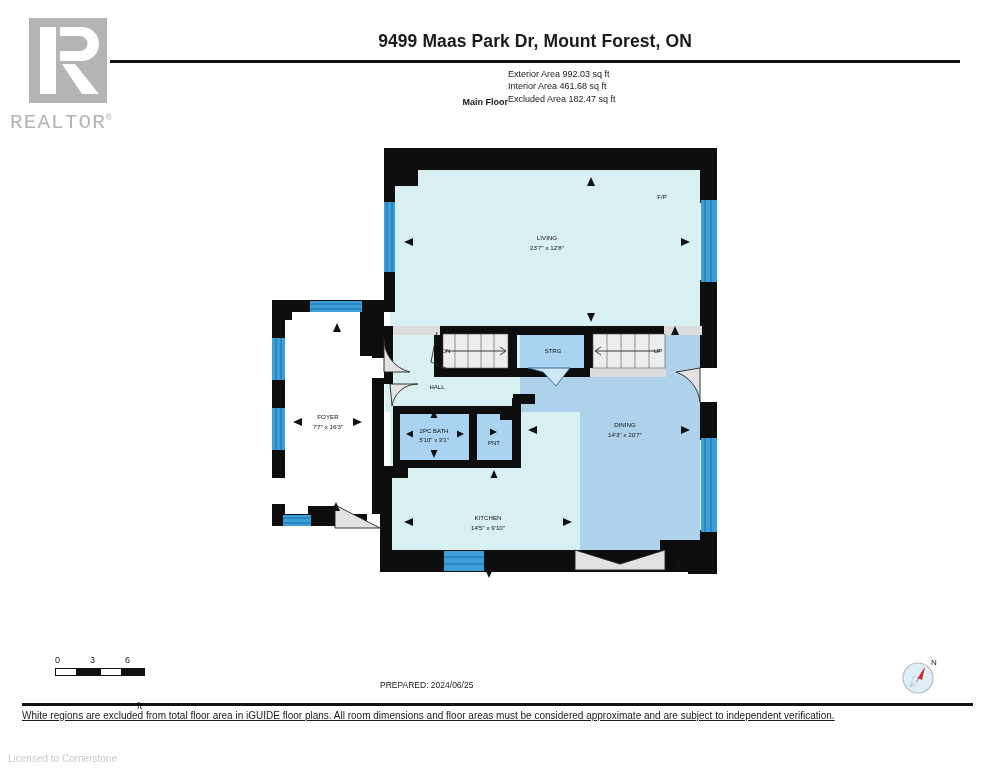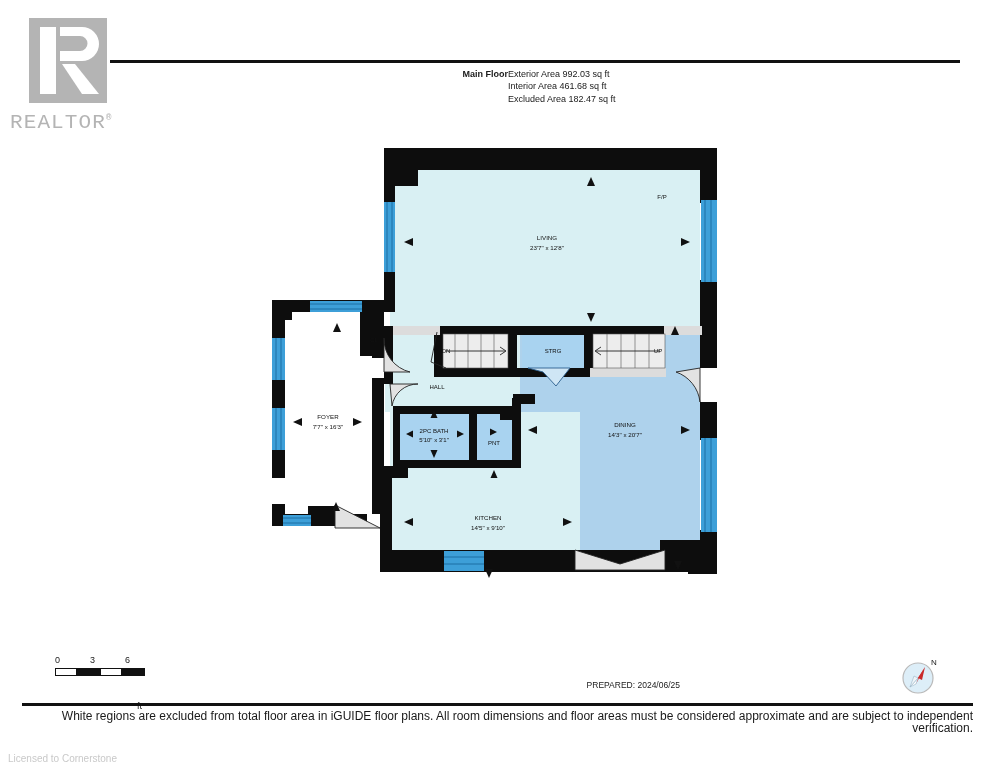--- a/index.html
+++ b/index.html
@@ -35,52 +35,52 @@
   #page-title {
     position: absolute; left: 110px; top: 31px; width: 850px;
     text-align: center; font-size: 17.5px; font-weight: bold;
     letter-spacing: 0.1px; color: #1a1a1a;
   }
 
   #floor-info { position: absolute; left: 448px; top: 68px; width: 420px; }
   #floor-info .fi-row { display: flex; align-items: flex-start; margin-bottom: 3px; }
   #floor-label {
     width: 60px; text-align: right; font-size: 9px; font-weight: bold;
-    color: #1a1a1a; line-height: 12px; flex: 0 0 60px;
+    color: #1a1a1a; line-height: 12px; flex: 0 0 60px; margin-top: 28px;
   }
   #area-list { margin-left: 0; }
   #area-list div { font-size: 9px; line-height: 12.3px; color: #1a1a1a; white-space: nowrap; }
 
   
   #plan-wrap { position: absolute; left: 0; top: 140px; width: 995px; height: 500px; }
 
   .rm-name { font-size: 6.2px; font-family: "Liberation Sans", sans-serif; fill: #111; }
   .rm-dim  { font-size: 6.2px; font-family: "Liberation Sans", sans-serif; fill: #111; }
   .rm-small{ font-size: 6.0px; font-family: "Liberation Sans", sans-serif; fill: #111; }
 
   
   #scalebar { position: absolute; left: 55px; top: 668px; width: 90px; height: 12px; }
   .sb-seg { position: absolute; top: 0; height: 8px; border: 1px solid #111; box-sizing: border-box; }
   #sb-ticks { position: absolute; left: 52px; top: 655px; width: 100px; height: 14px; }
   #sb-ticks span { position: absolute; font-size: 9px; color: #1a1a1a; }
   #sb-unit { position: absolute; left: 137px; top: 701px; font-size: 9px; color: #1a1a1a; }
 
   #prepared {
     position: absolute; left: 380px; top: 680px; width: 300px;
-    text-align: right; font-size: 8.5px; color: #1a1a1a;
+    text-align: left; font-size: 8.5px; color: #1a1a1a;
   }
 
   #compass { position: absolute; left: 898px; top: 654px; width: 44px; height: 44px; }
 
   #footer-rule {
     position: absolute; left: 22px; top: 703px; width: 951px; height: 2.5px; background: #111111;
   }
   #disclaimer {
     position: absolute; left: 22px; top: 710px; width: 951px;
-    text-align: right; font-size: 12px; color: #1a1a1a; line-height: 12px;
+    text-align: left; font-size: 10px; color: #1a1a1a; line-height: 12px; text-decoration: underline;
   }
   #license {
     position: absolute; left: 8px; top: 753px;
     font-size: 10px; color: #c9c9c9;
   }
 </style>
 </head>
 <body>
 
 <div id="header">
@@ -88,20 +88,21 @@
   <div id="realtor-logo">
     <svg id="realtor-mark" viewBox="0 0 92 92">
       <rect x="7" y="0" width="78" height="85" fill="#b4b4b4"></rect>
       <path d="M18 9 h16 v67 h-16 z" fill="#ffffff"></path>
       <path d="M38 9 h22 a17 17 0 0 1 0 34 h-22 v-10 h20 a7.5 7.5 0 0 0 0 -15 h-20 z" fill="#ffffff"></path>
       <path d="M40 46 h13 l24 30 h-17 z" fill="#ffffff"></path>
     </svg>
     <div id="realtor-word"><span>REALTOR</span><sup>®</sup></div>
   </div>
 
+  <div id="page-title">9499 Maas Park Dr, Mount Forest, ON</div>
   <div id="title-rule"></div>
 
   <div id="floor-info">
     <div class="fi-row">
       <div id="floor-label">Main Floor</div>
       <div id="area-list">
         <div>Exterior Area 992.03 sq ft</div>
         <div>Interior Area 461.68 sq ft</div>
         <div>Excluded Area 182.47 sq ft</div>
       </div>

